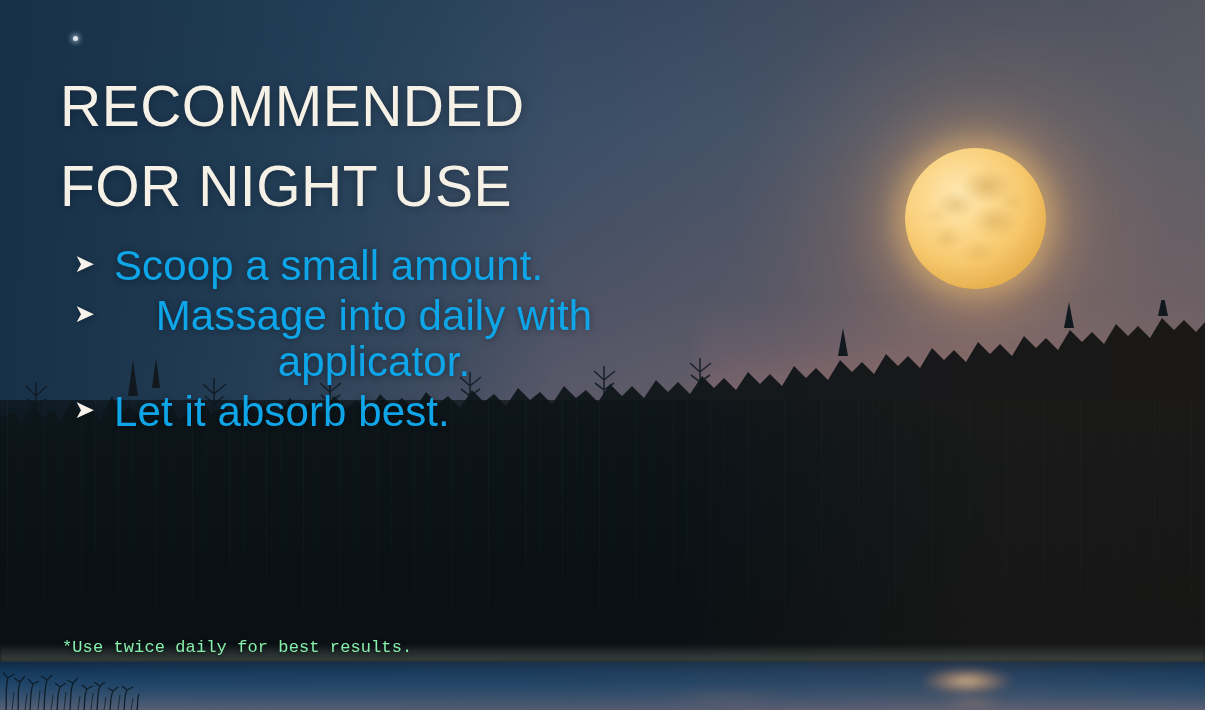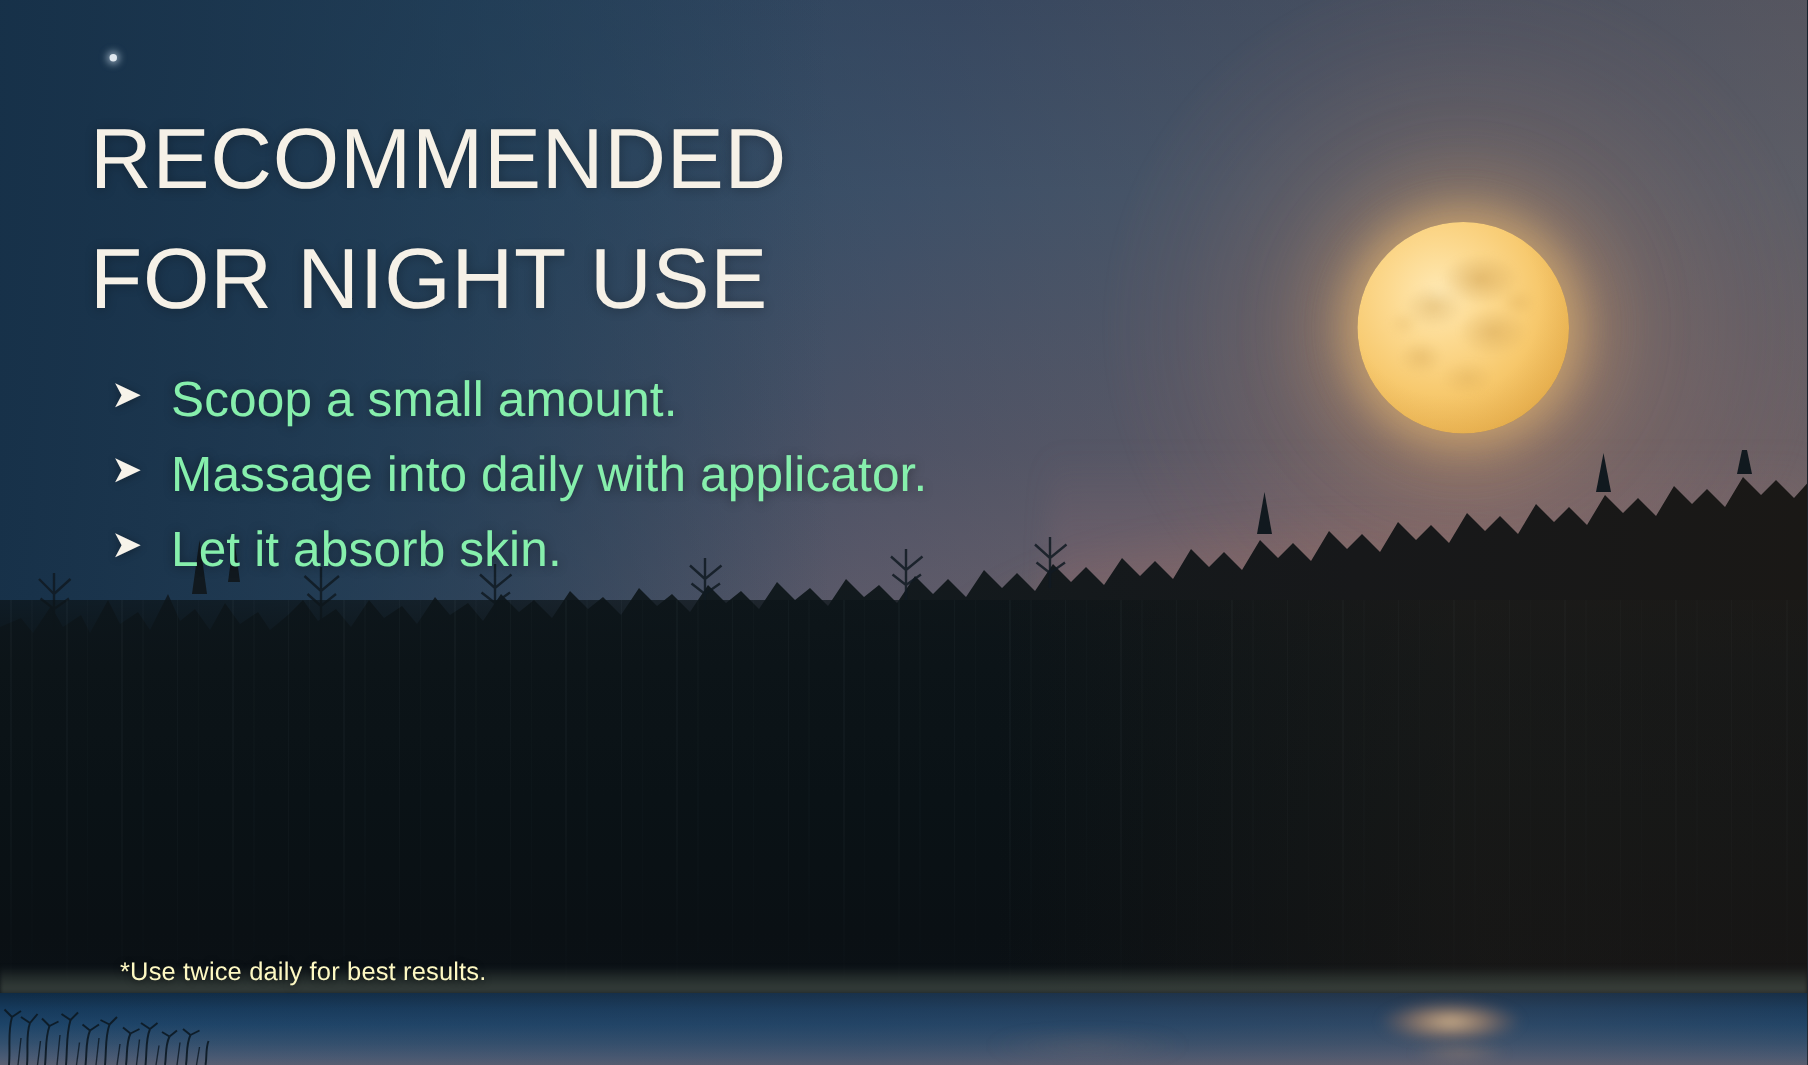--- a/index.html
+++ b/index.html
@@ -342,37 +342,37 @@
     width: 26px;
     margin-top: 8px;
     font-size: 25px;
     line-height: 1;
     color: #f7f3ea;
     text-shadow: 0 1px 6px rgba(0,0,0,0.35);
   }
   .bullet-text {
     font-family: "Liberation Sans", sans-serif;
     font-weight: 300;
-    font-size: 33px;
+    font-size: 42px;
     line-height: 46px;
-    color: #86efac;
+    color: #0ea5e9;
     letter-spacing: 0.1px;
     text-shadow: 0 1px 7px rgba(0,0,0,0.42);
     text-align: center;
   }
   .footnote {
     position: absolute;
-    left: 80px;
+    left: 62px;
     top: 637px;
     margin: 0;
-    font-family: Liberation Sans, sans-serif;
+    font-family: Liberation Mono, monospace;
     font-weight: 400;
     font-size: 17px;
     line-height: 22px;
-    color: #fef9c3;
+    color: #86efac;
     letter-spacing: 0.1px;
     text-shadow: 0 1px 5px rgba(0,0,0,0.6);
   }
 </style>
 </head>
 <body>
 
 <div id="banner">
 
   <div class="sky"></div>
@@ -500,20 +500,20 @@
       <li class="bullet">
         <span class="bullet-marker">➤</span>
         <span class="bullet-text">Scoop a small amount.</span>
       </li>
       <li class="bullet">
         <span class="bullet-marker">➤</span>
         <span class="bullet-text">Massage into daily with applicator.</span>
       </li>
       <li class="bullet">
         <span class="bullet-marker">➤</span>
-        <span class="bullet-text">Let it absorb skin.</span>
+        <span class="bullet-text">Let it absorb best.</span>
       </li>
     </ul>
 
     <p class="footnote">*Use twice daily for best results.</p>
 
   </div>
 </div>
 
 </body></html>

